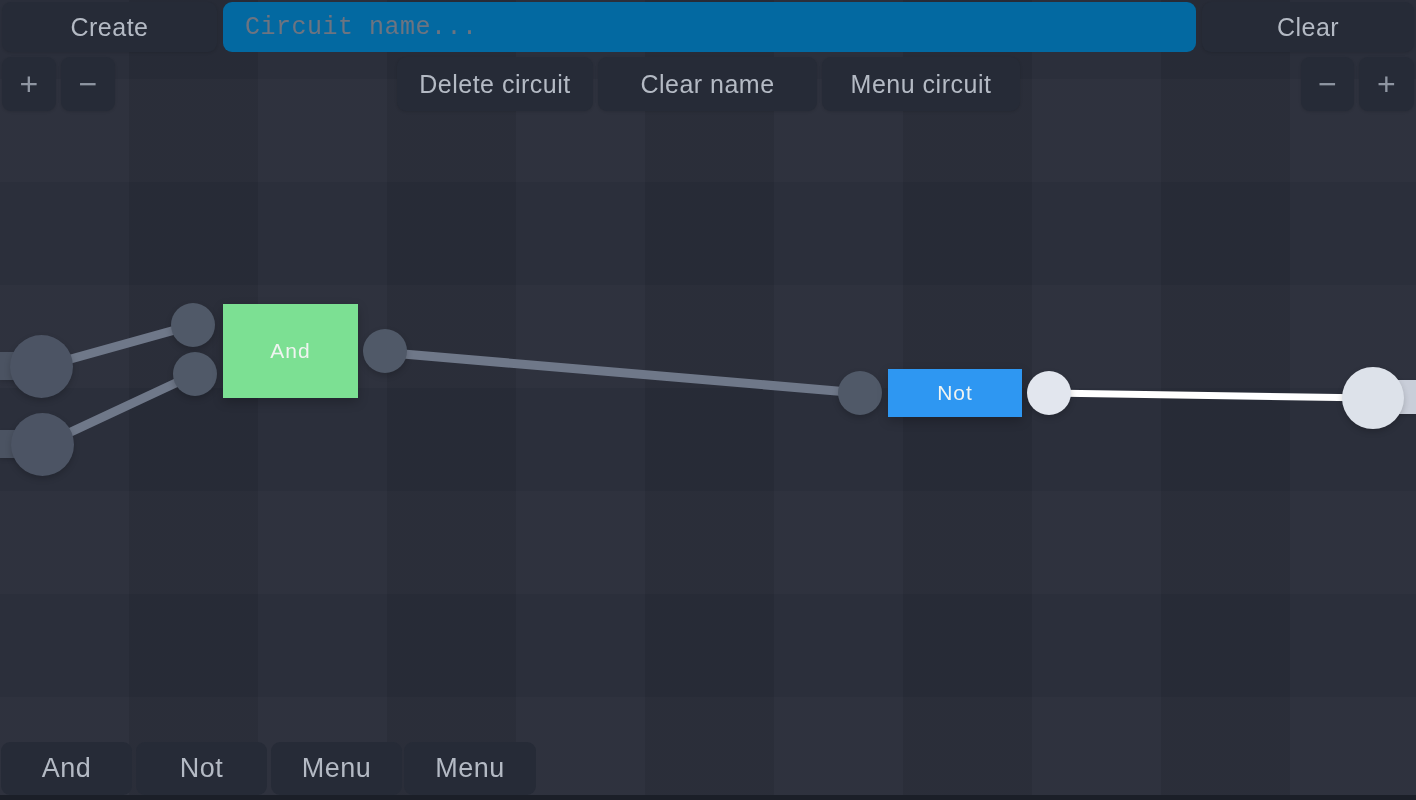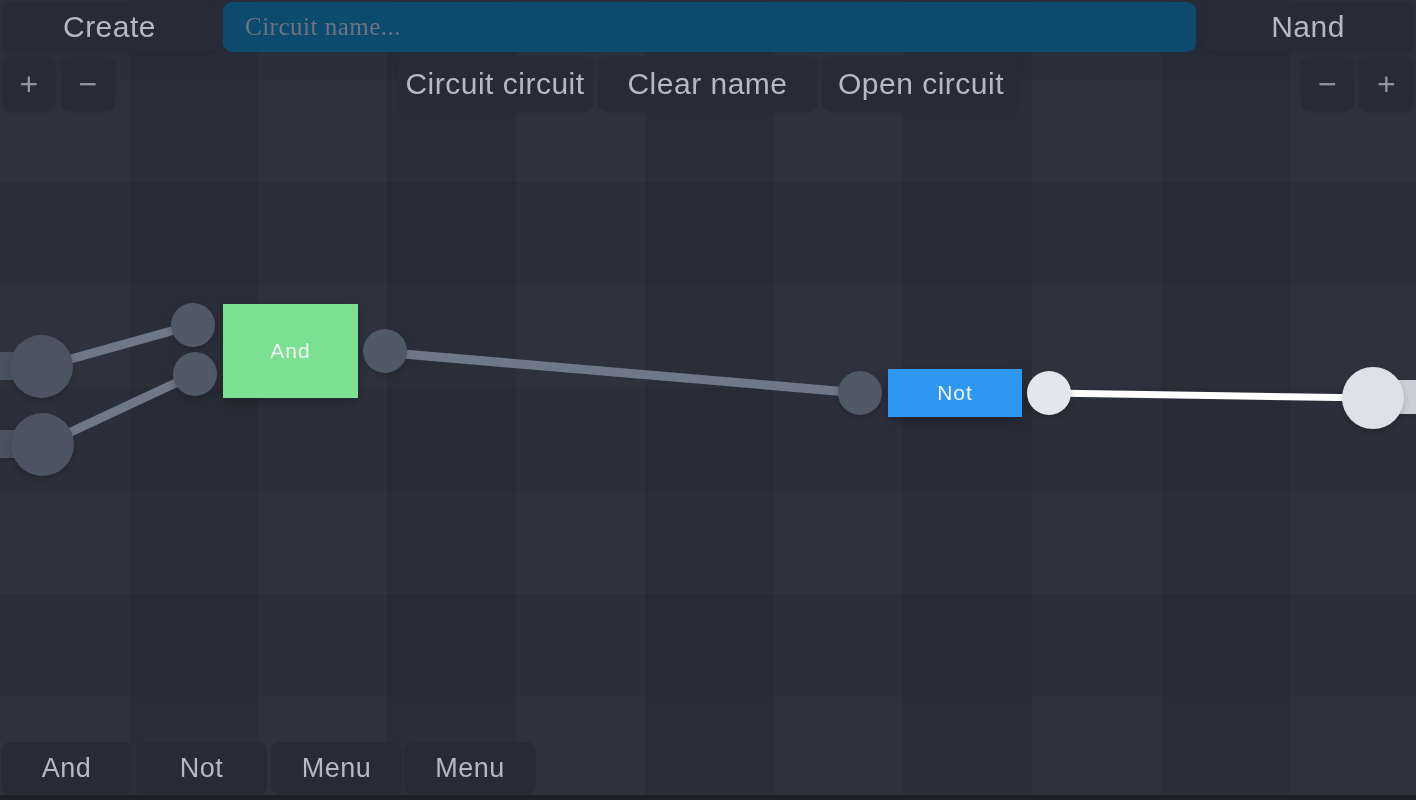--- a/index.html
+++ b/index.html
@@ -43,34 +43,34 @@
   }
   .gate.and { background: #7ce093; }
   .gate.not { background: #2e97f2; }
 
   
   .btn {
     position: absolute;
     background: #262b37;
     border: none; border-radius: 9px;
     color: #b4bac4; font-family: inherit;
-    font-size: 30px; letter-spacing: 0.5px;
+    font-size: 25px; letter-spacing: 0.5px;
     display: flex; align-items: center; justify-content: center;
     cursor: pointer;
     box-shadow: 0 1px 3px rgba(0,0,0,0.12);
   }
   .row1 { top: 2px; height: 50px; }
   .row2 { top: 57px; height: 54px; }
   .sq   { color: #8f96a2; font-size: 32px; font-weight: 300; }
 
   #circuit-name {
     position: absolute; top: 2px; left: 223px;
     width: 973px; height: 50px;
-    background: #0c4a6e; border: none; border-radius: 9px;
-    color: #b4bac4; font-family: Liberation Serif, serif;
+    background: #0369a1; border: none; border-radius: 9px;
+    color: #b4bac4; font-family: Liberation Mono, monospace;
     font-size: 25px; letter-spacing: 0.5px;
     padding: 0 22px; box-sizing: border-box;
     outline: none;
   }
   #circuit-name::placeholder { color: #6d7481; opacity: 1; }
 
   
   .palette-btn {
     position: absolute; top: 742px; height: 53px;
     background: #262b37; border: none; border-radius: 9px;
@@ -119,38 +119,38 @@
   <div class="node probe" style="left:1342px; top:367px;"></div>
 </div>
 
 <button class="btn row1" style="left:2px; width:215px;">
   <span>Create</span>
 </button>
 
 <input id="circuit-name" type="text" placeholder="Circuit name..." style="">
 
 <button class="btn row1" style="left:1202px; width:212px;">
-  <span>Nand</span>
+  <span>Clear</span>
 </button>
 
 <button class="btn row2 sq" style="left:2px; width:54px;">
   <span>+</span>
 </button>
 <button class="btn row2 sq" style="left:61px; width:54px;">
   <span>−</span>
 </button>
 
 <button class="btn row2" style="left:397px; width:196px;">
-  <span>Circuit circuit</span>
+  <span>Delete circuit</span>
 </button>
 <button class="btn row2" style="left:598px; width:219px;">
   <span>Clear name</span>
 </button>
 <button class="btn row2" style="left:822px; width:198px;">
-  <span>Open circuit</span>
+  <span>Menu circuit</span>
 </button>
 
 <button class="btn row2 sq" style="left:1301px; width:53px;">
   <span>−</span>
 </button>
 <button class="btn row2 sq" style="left:1359px; width:55px;">
   <span>+</span>
 </button>
 
 <button class="palette-btn" style="left:1px; width:131px;">

